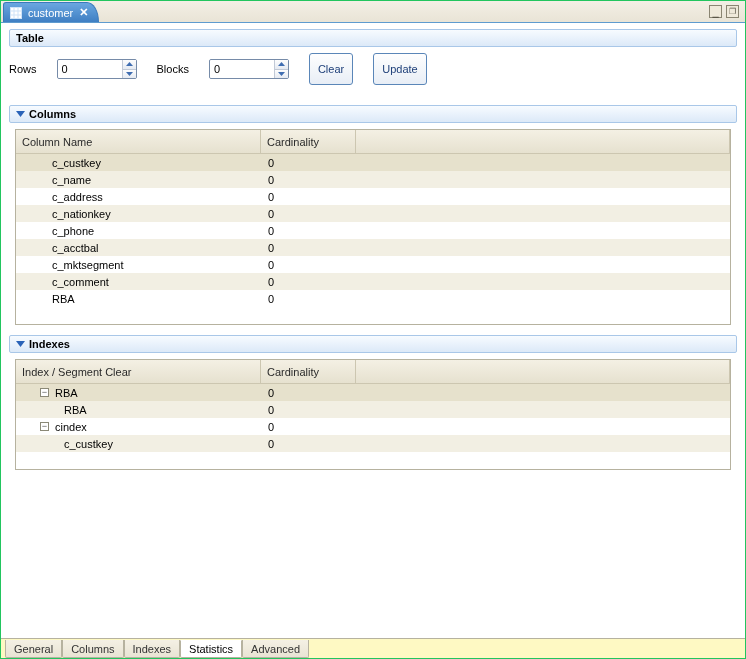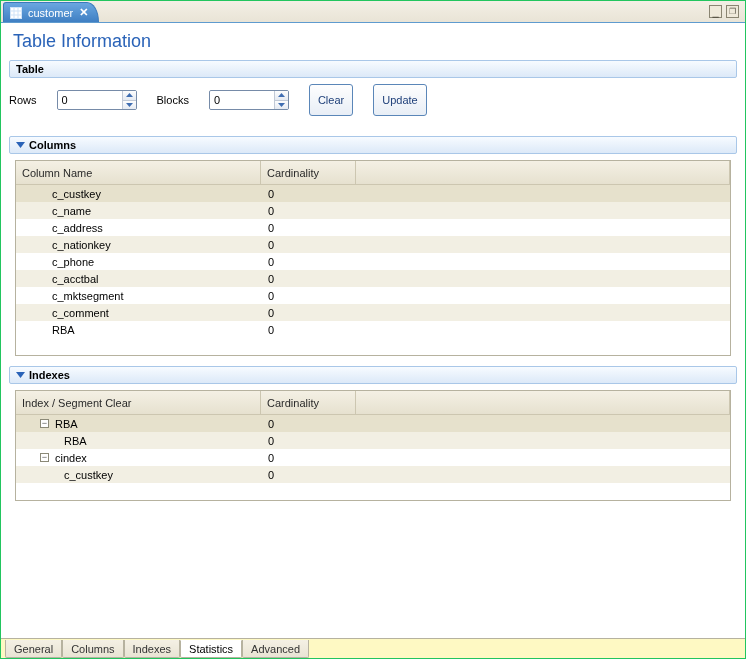--- a/index.html
+++ b/index.html
@@ -77,21 +77,20 @@
     </div>
     <div class="winbtns">
       <div class="winbtn">
           <span style="position:relative; top:2px;">▁</span>
         </div>
       <div class="winbtn">❐</div>
     </div>
   </div>
 
   <div class="content">
-    <div class="page-title">Table Information</div>
 
     <div class="section-header">
       <span>Table</span>
     </div>
     <div class="section-body">
       <div class="row-inputs">
         <span class="lbl">Rows</span>
         <div class="spinner">
           <input type="text" value="0" style="">
           <div class="updown">

